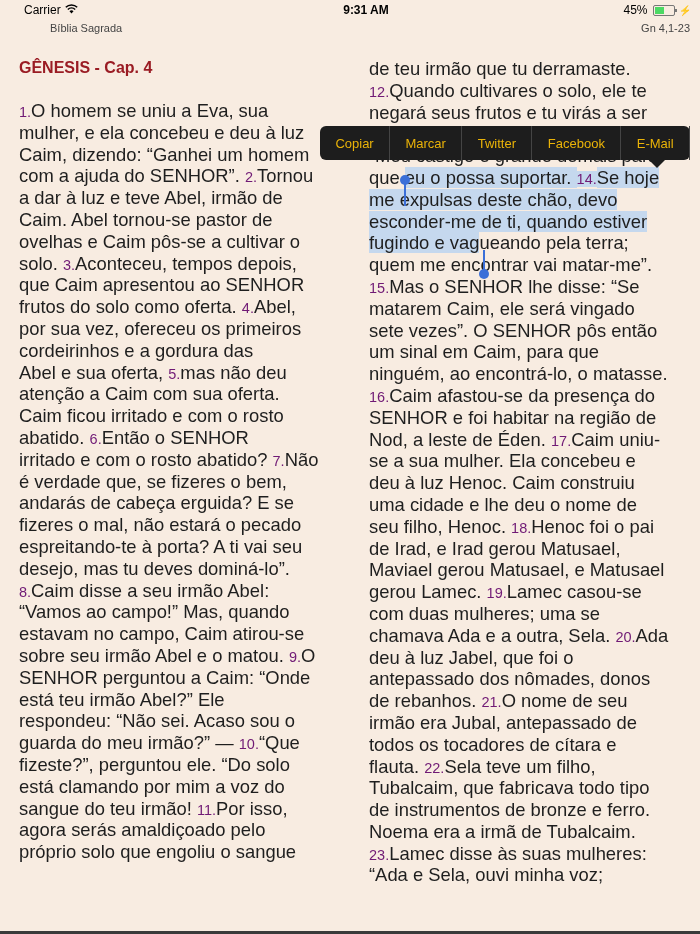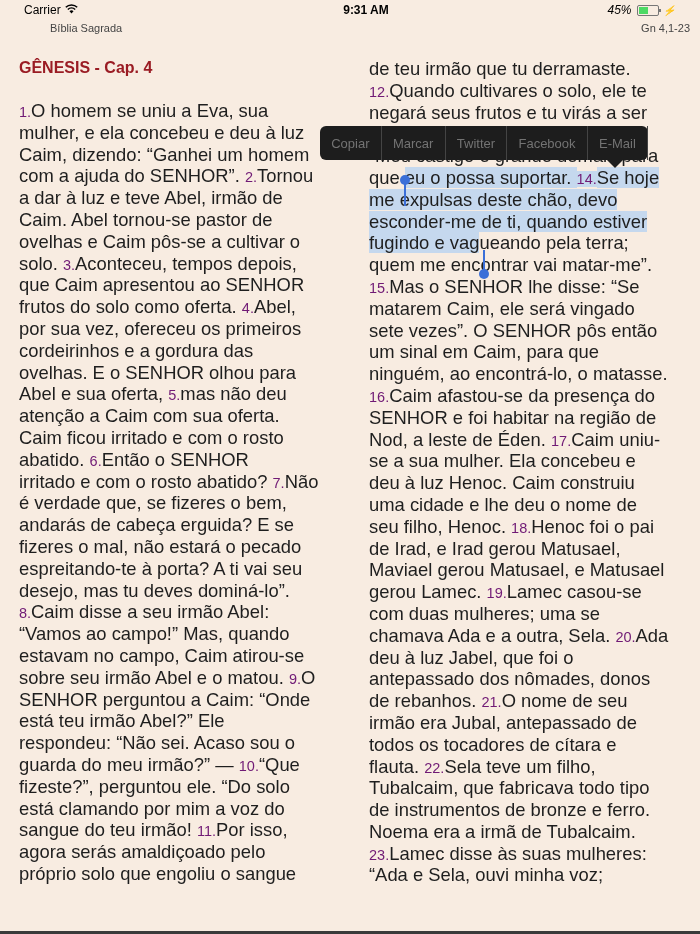--- a/index.html
+++ b/index.html
@@ -2,37 +2,37 @@
 <html><head>
 <meta charset="utf-8">
 <style>
   html, body { margin:0; padding:0; }
   body { width:700px; height:934px; background:#f8ece1; position:relative; overflow:hidden;
          font-family:"Liberation Sans", sans-serif; color:#1e1e1e; }
   .status { position:absolute; top:0; left:0; width:700px; height:20px; font-size:12px; color:#000; }
   .status .carrier { position:absolute; left:24px; top:3px; }
   .status .wifi { display:inline-block; margin-left:4px; }
   .status .time { position:absolute; left:0; right:0; text-align:center; top:3px; font-weight:bold;margin-left:32px; }
-  .status .batt { position:absolute; right:24px; top:3px; display:flex; align-items:center; gap:5px;font-style:italic; }
+  .status .batt { position:absolute; right:8px; top:3px; display:flex; align-items:center; gap:5px; }
   .battery { width:20px; height:9px; border:1px solid #777; border-radius:2px; position:relative; }
   .battery .fill { position:absolute; left:1px; top:1px; bottom:1px; width:45%; background:#4cd964; }
   .battery:after { content:""; position:absolute; right:-3px; top:3px; width:2px; height:3px; background:#777; }
   .bolt { font-size:10px; }
   .nav { position:absolute; top:22px; left:0; width:700px; height:18px; font-size:11px; color:#444; }
   .nav .left { position:absolute; left:10px;margin-left:40px; }
   .nav .right { position:absolute; right:10px; }
   .col { position:absolute; top:44px; font-size:18.4px; line-height:21.8px; }
   .col.left { left:19px; width:320px; }
   .col.right { left:369px; width:320px; }
   .title { color:#9a1c24; font-weight:bold; font-size:16px; margin:12px 0 20px 0; line-height:24px; }
   .ln { white-space:nowrap; height:21.8px; }
   .vn { color:#701a75; font-size:14.5px; }
   .sel { background:#c5d8ee; }
-  .menu { position:absolute; left:320px; top:126px; width:328px; height:34px; background:#1d1d1d;
-          border-radius:6px; display:flex; color:#737373; font-size:13px;text-align:center; }
+  .menu { position:absolute; left:320px; top:126px; width:370px; height:34px; background:#1d1d1d;
+          border-radius:6px; display:flex; color:#eab308; font-size:13px;text-align:center; }
   .menu .it { flex:auto; display:flex; align-items:center; justify-content:center; border-right:1px solid #444; }
   .menu .it:last-child { border-right:none; }
   .menu .arrow { position:absolute; right:24px; bottom:-8px; width:0; height:0;
                  border-left:9px solid transparent; border-right:9px solid transparent; border-top:9px solid #1d1d1d; }
   .handle { position:absolute; width:2px; background:#3b6fd8; }
   .handle .dot { position:absolute; left:-4px; width:10px; height:10px; border-radius:50%; background:#3b6fd8; }
   .bottombar { position:absolute; bottom:0; left:0; width:700px; height:3px; background:#3a3a3a; }
 </style>
 </head>
 <body>
@@ -67,21 +67,20 @@
       <div class="ln"><span>Caim, dizendo: “Ganhei um homem</span></div>
       <div class="ln"><span>com a ajuda do SENHOR”. </span><span class="vn">2.</span><span>Tornou</span></div>
       <div class="ln"><span>a dar à luz e teve Abel, irmão de</span></div>
       <div class="ln"><span>Caim. Abel tornou-se pastor de</span></div>
       <div class="ln"><span>ovelhas e Caim pôs-se a cultivar o</span></div>
       <div class="ln"><span>solo. </span><span class="vn">3.</span><span>Aconteceu, tempos depois,</span></div>
       <div class="ln"><span>que Caim apresentou ao SENHOR</span></div>
       <div class="ln"><span>frutos do solo como oferta. </span><span class="vn">4.</span><span>Abel,</span></div>
       <div class="ln"><span>por sua vez, ofereceu os primeiros</span></div>
       <div class="ln"><span>cordeirinhos e a gordura das</span></div>
-      <div class="ln"><span>ovelhas. E o SENHOR olhou para</span></div>
       <div class="ln"><span>Abel e sua oferta, </span><span class="vn">5.</span><span>mas não deu</span></div>
       <div class="ln"><span>atenção a Caim com sua oferta.</span></div>
       <div class="ln"><span>Caim ficou irritado e com o rosto</span></div>
       <div class="ln"><span>abatido. </span><span class="vn">6.</span><span>Então o SENHOR</span></div>
       <div class="ln"><span>irritado e com o rosto abatido? </span><span class="vn">7.</span><span>Não</span></div>
       <div class="ln"><span>é verdade que, se fizeres o bem,</span></div>
       <div class="ln"><span>andarás de cabeça erguida? E se</span></div>
       <div class="ln"><span>fizeres o mal, não estará o pecado</span></div>
       <div class="ln"><span>espreitando-te à porta? A ti vai seu</span></div>
       <div class="ln"><span>desejo, mas tu deves dominá-lo”.</span></div>

